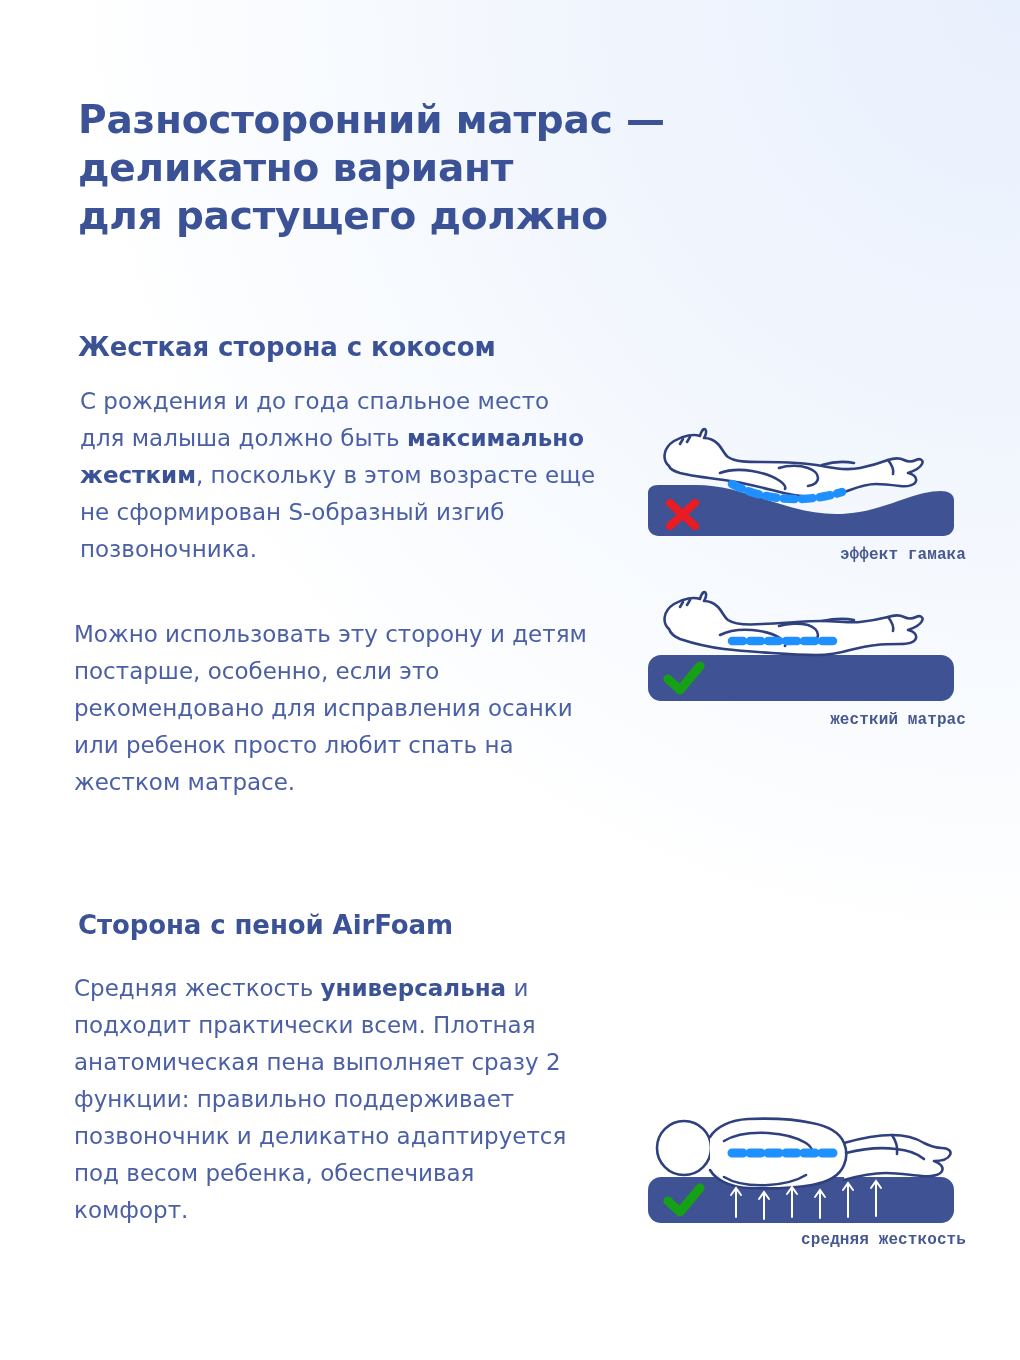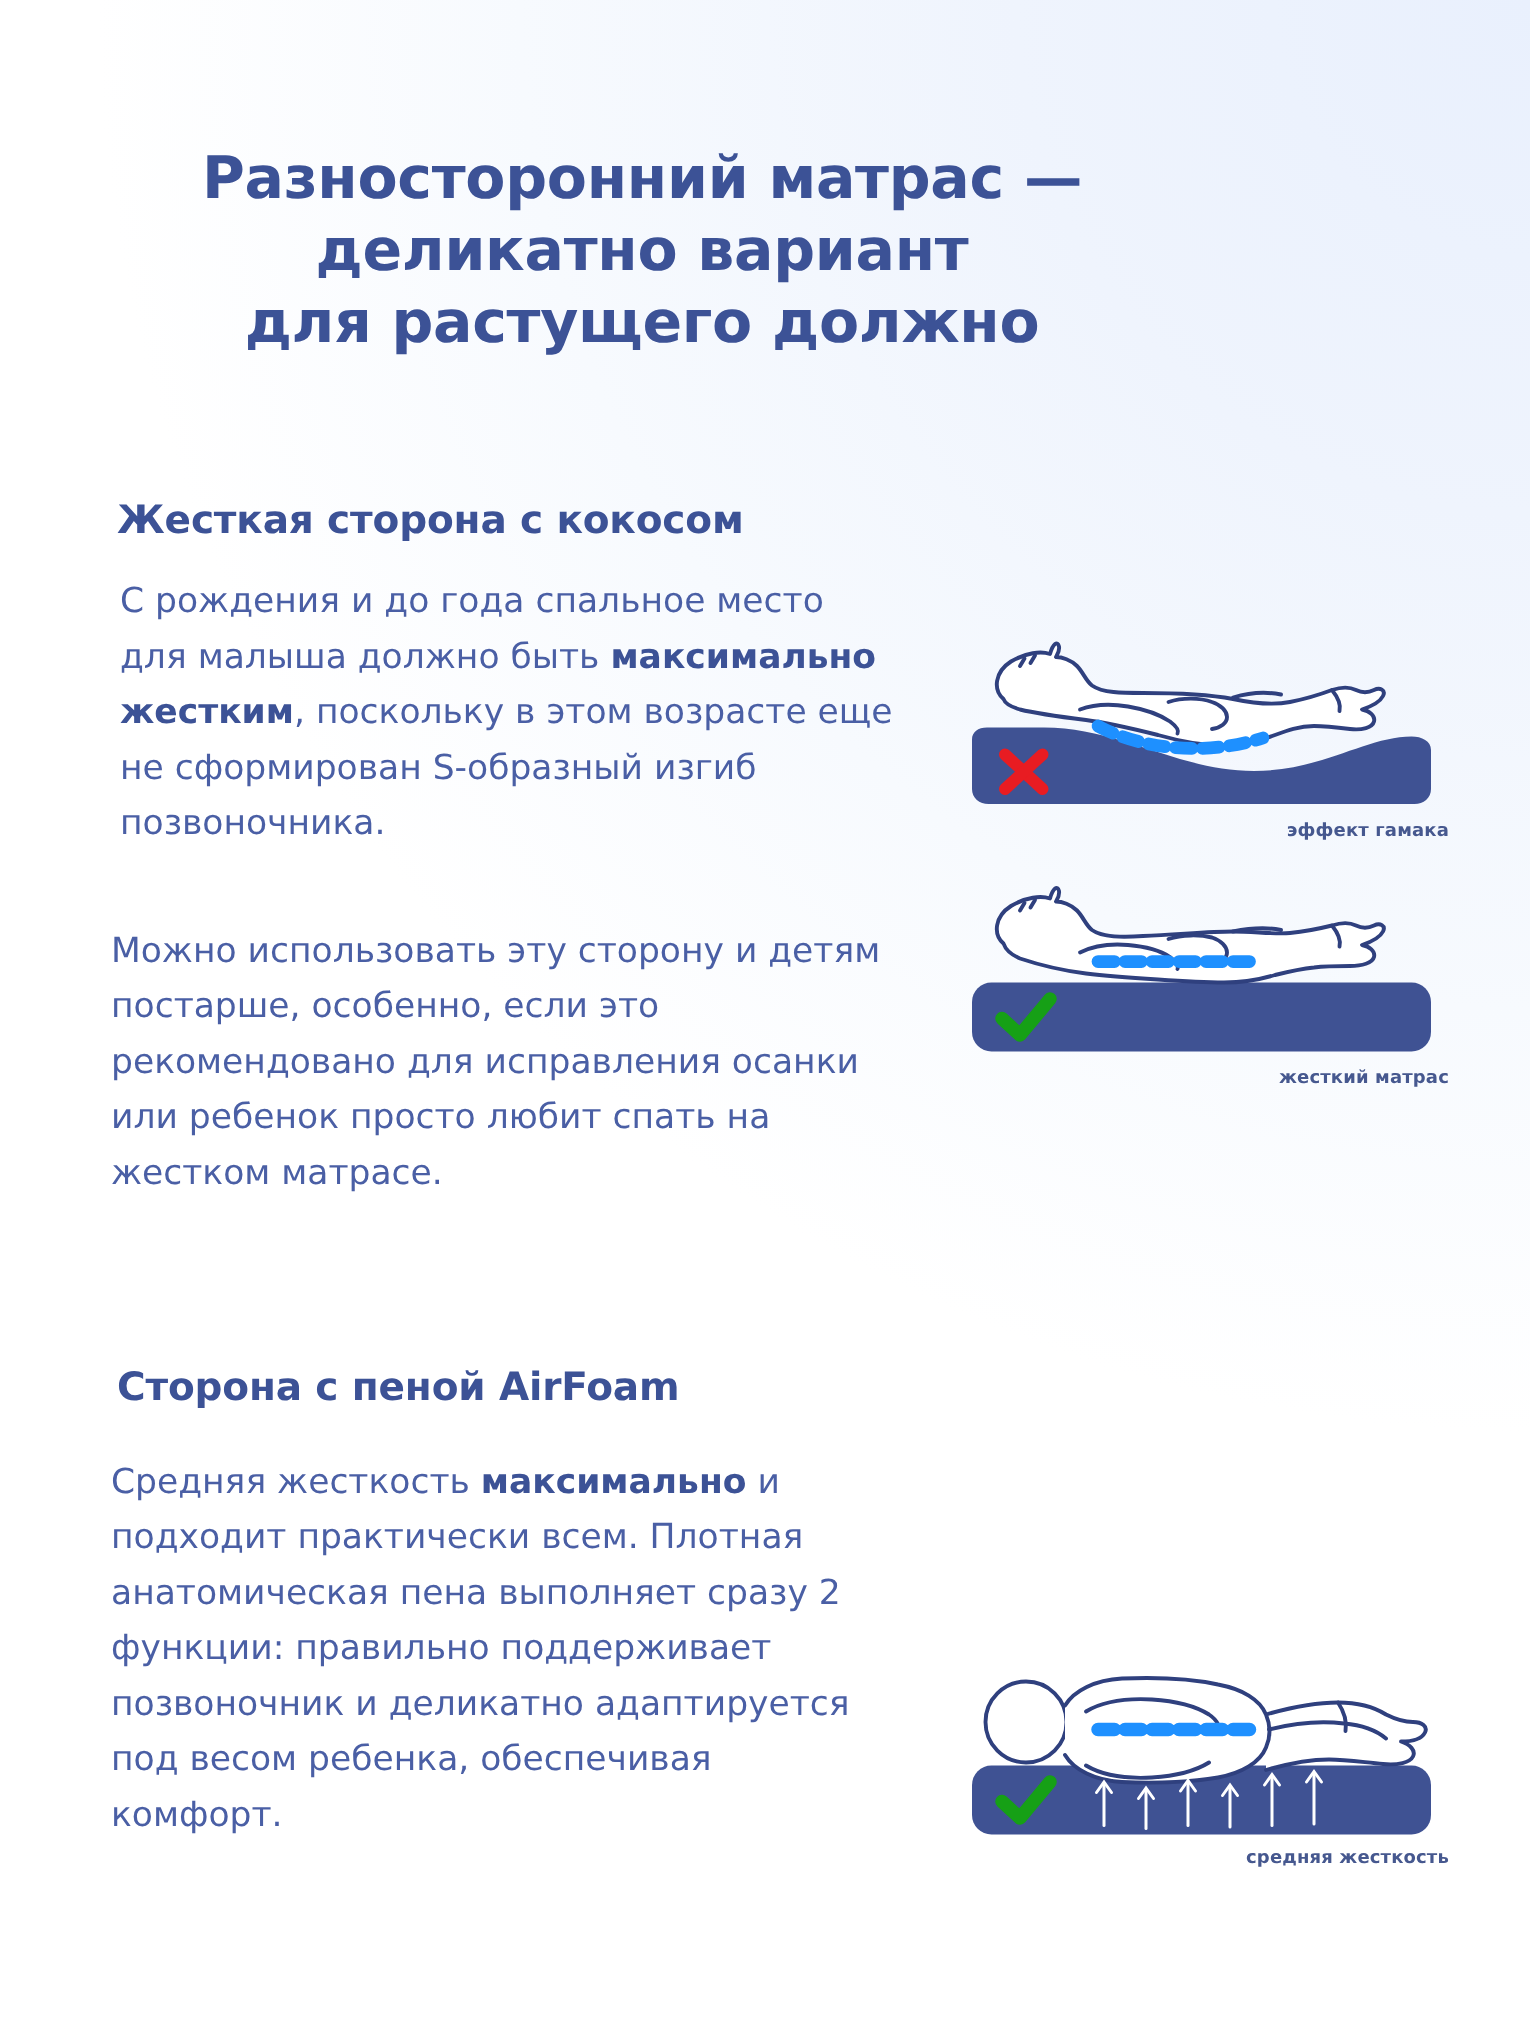--- a/index.html
+++ b/index.html
@@ -28,21 +28,21 @@
     position: absolute;
     left: 78px;
     top: 70px;
     width: 700px;
     font-size: 39px;
     line-height: 48px;
     font-weight: 700;
     color: #3c5296;
     letter-spacing: -0.2px;
   }
-  .title span { display: block; text-align: center; }
+  .title span { display: block; }
 
   
   .section-head {
     position: absolute;
     font-size: 26px;
     font-weight: 700;
     color: #3c5296;
     letter-spacing: -0.1px;
   }
   #head-coco { left: 78px; top: 310px; }
@@ -71,25 +71,26 @@
   #illus-2 { left: 636px; top: 583px; }
   #illus-3 { left: 636px; top: 938px; }
   #illus-4 { left: 636px; top: 1103px; }
 
   .illus svg { display: block; width: 330px; height: 130px; }
 
   .caption {
     position: absolute;
     right: 0px;
     top: 128px;
-    font-size: 12px;
+    font-size: 16px;
     font-weight: 700;
     color: #46588f;
     white-space: nowrap;
     letter-spacing: 0.1px;
+    font-family: Liberation Mono, monospace;
   }
 </style>
 </head>
 <body>
 
 <div class="page">
 
   <h1 class="title">
     <span>Разносторонний матрас —</span>
     <span>деликатно вариант</span>
@@ -169,21 +170,21 @@
       <g stroke="#16a016" stroke-width="9" stroke-linecap="round" stroke-linejoin="round" fill="none">
         <polyline points="32,96 44,107 64,83"></polyline>
       </g>
     </svg>
     <div class="caption">жесткий матрас</div>
   </div>
 
   <h2 class="section-head" id="head-foam">Сторона с пеной AirFoam</h2>
 
   <p class="para" id="para-3">
-    <span>Средняя жесткость </span><b>максимально</b><span> и подходит практически всем. Плотная анатомическая пена выполняет сразу 2 функции: правильно поддерживает позвоночник и деликатно адаптируется под весом ребенка, обеспечивая комфорт.</span>
+    <span>Средняя жесткость </span><b>универсальна</b><span> и подходит практически всем. Плотная анатомическая пена выполняет сразу 2 функции: правильно поддерживает позвоночник и деликатно адаптируется под весом ребенка, обеспечивая комфорт.</span>
   </p>
 
 
   <div class="illus" id="illus-4">
     <svg viewBox="0 0 330 130" xmlns="http://www.w3.org/2000/svg">
       <rect x="12" y="74" width="306" height="46" rx="13" fill="#3f5293"></rect>
       <g fill="#ffffff" stroke="#2f407e" stroke-width="2.6" stroke-linecap="round" stroke-linejoin="round">
         <circle cx="48" cy="45" r="27"></circle>
         <path d="M74,34 C80,24 94,17 112,16 C136,15 158,16 176,20
                  C192,23 204,30 208,40 C211,47 211,55 208,62

